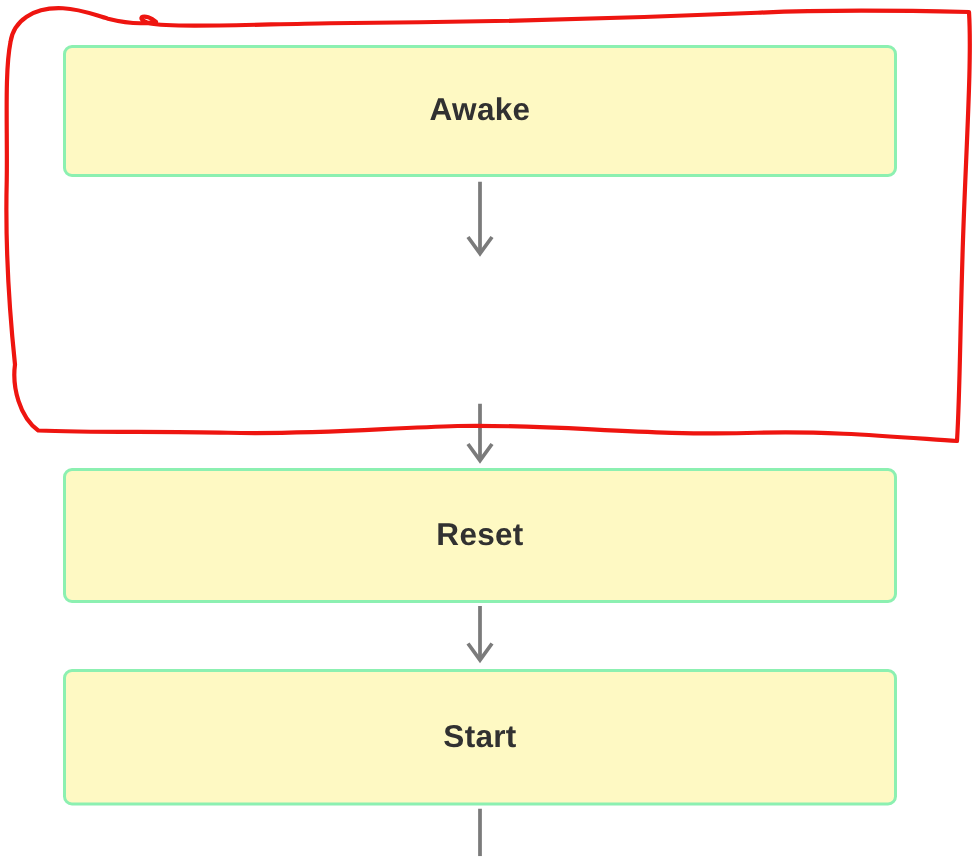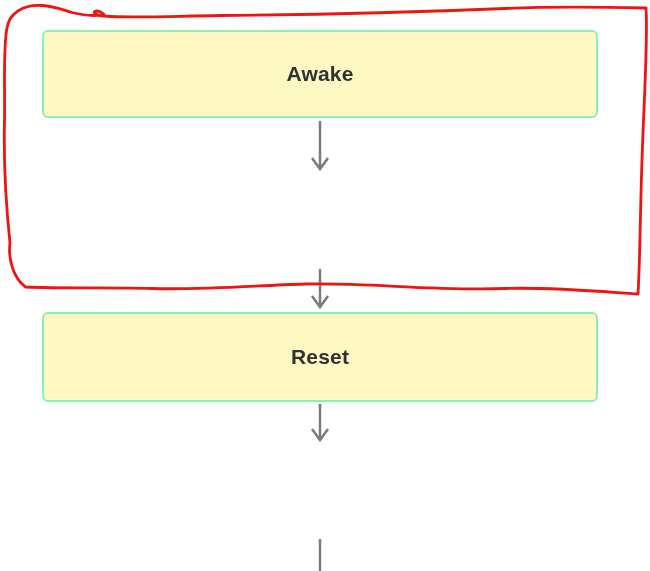--- a/index.html
+++ b/index.html
@@ -79,20 +79,23 @@
 
   <div class="node" style="top:30px; height:88px">
     <span>Awake</span>
   </div>
 
 
   <div class="node" style="top:312px; height:90px">
     <span>Reset</span>
   </div>
 
+  <div class="node" style="top:446px; height:91px">
+    <span>Start</span>
+  </div>
 
   <svg class="arrow" style="top:121px" width="24" height="52" viewBox="0 0 24 52" aria-hidden="true">
     <line x1="12" y1="0" x2="12" y2="47"></line>
     <polyline points="4,37 12,48 20,37"></polyline>
   </svg>
 
   <svg class="arrow" style="top:269px" width="24" height="42" viewBox="0 0 24 42" aria-hidden="true">
     <line x1="12" y1="0" x2="12" y2="37"></line>
     <polyline points="4,27 12,38 20,27"></polyline>
   </svg>

